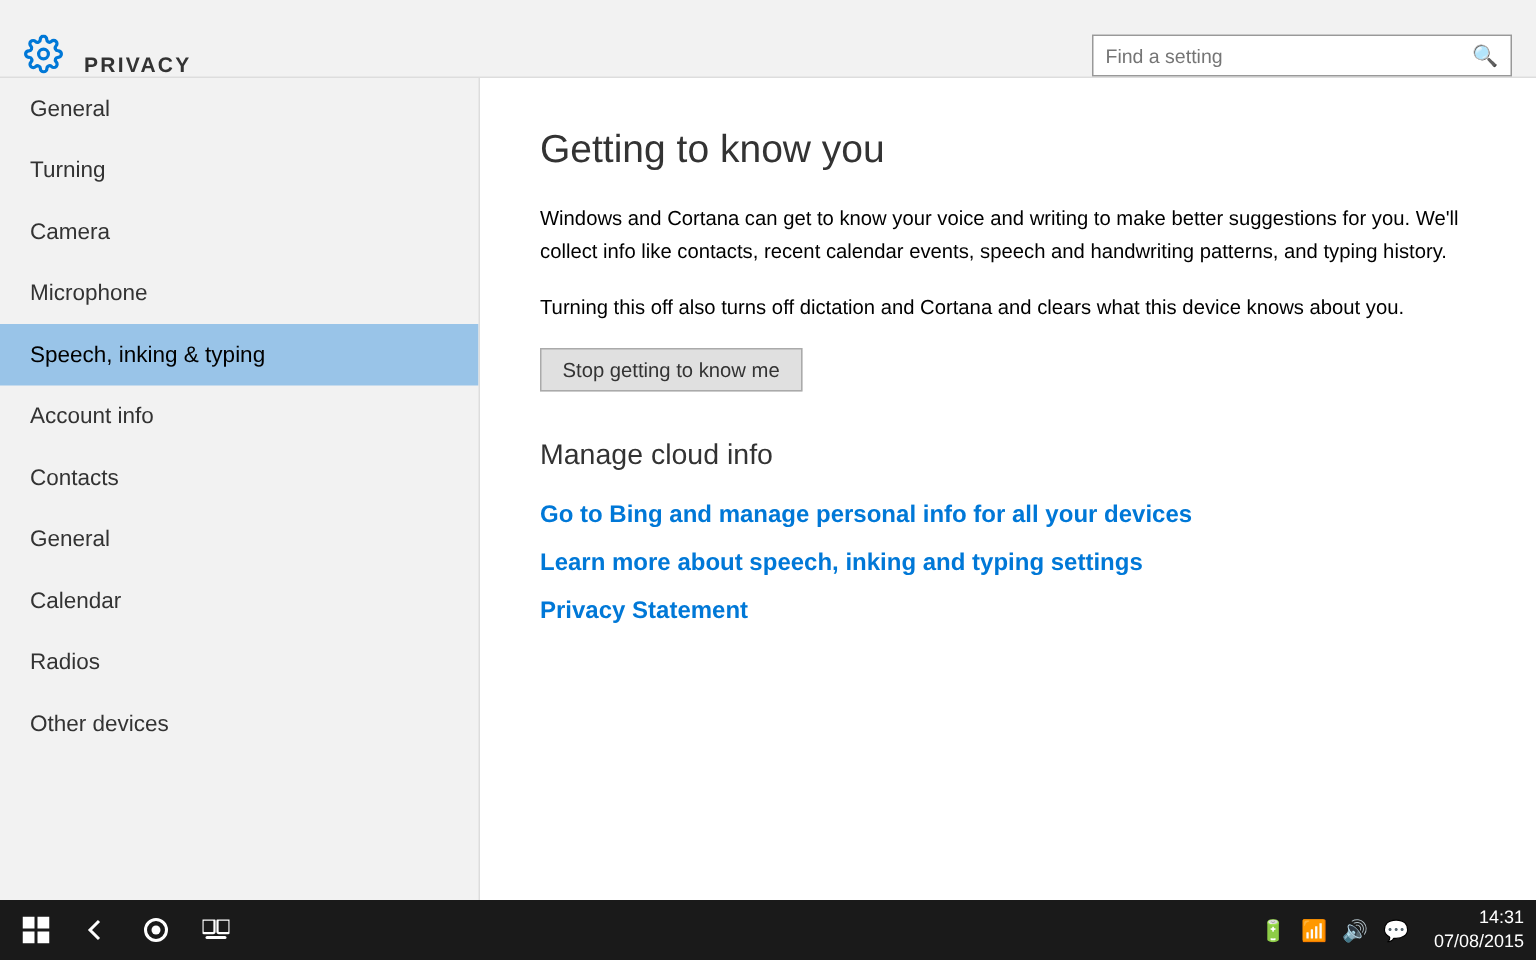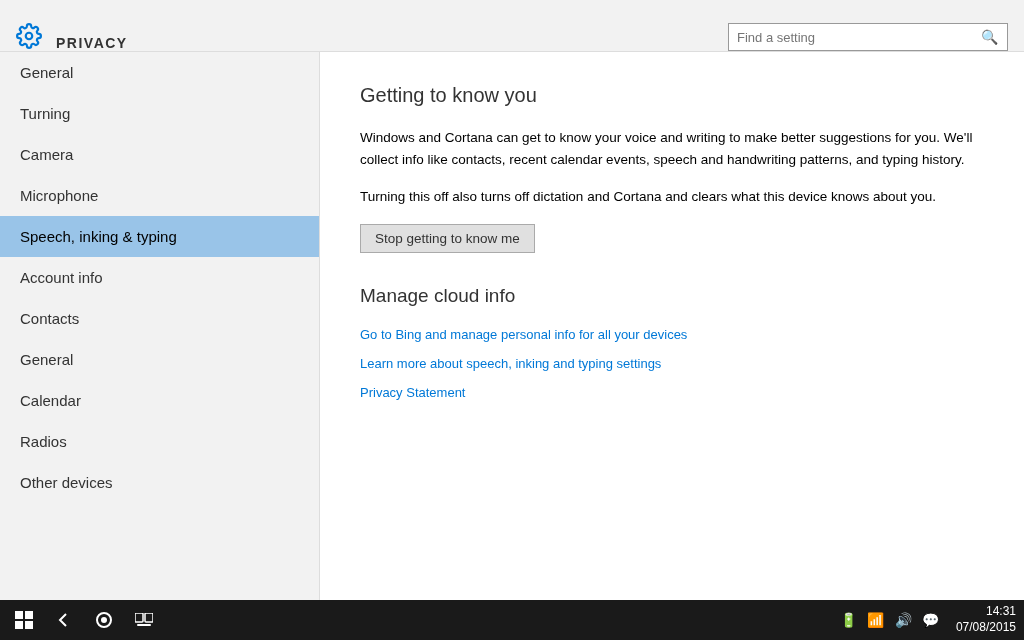--- a/index.html
+++ b/index.html
@@ -77,21 +77,21 @@
     }
 
     
     .content {
       flex: 1;
       background: white;
       padding: 32px 40px;
       overflow-y: auto;
     }
     .section-title {
-      font-size: 20px;
+      font-size: 26px;
       font-weight: 300;
       color: #333;
       margin-bottom: 20px;
     }
     .description {
       font-size: 13.5px;
       color: #000000;
       line-height: 1.6;
       margin-bottom: 16px;
       max-width: 680px;
@@ -108,25 +108,26 @@
       user-select: none;
     }
     .manage-title {
       font-size: 19px;
       font-weight: 300;
       color: #333;
       margin-bottom: 20px;
     }
     .link-item {
       display: block;
-      font-size: 13px;
+      font-size: 16px;
       color: #0078d7;
       text-decoration: none;
       margin-bottom: 14px;
       cursor: pointer;
+      font-weight: bold;
     }
 
     
     .taskbar {
       height: 40px;
       background: #1a1a1a;
       display: flex;
       align-items: center;
       padding: 0 8px;
       flex-shrink: 0;

